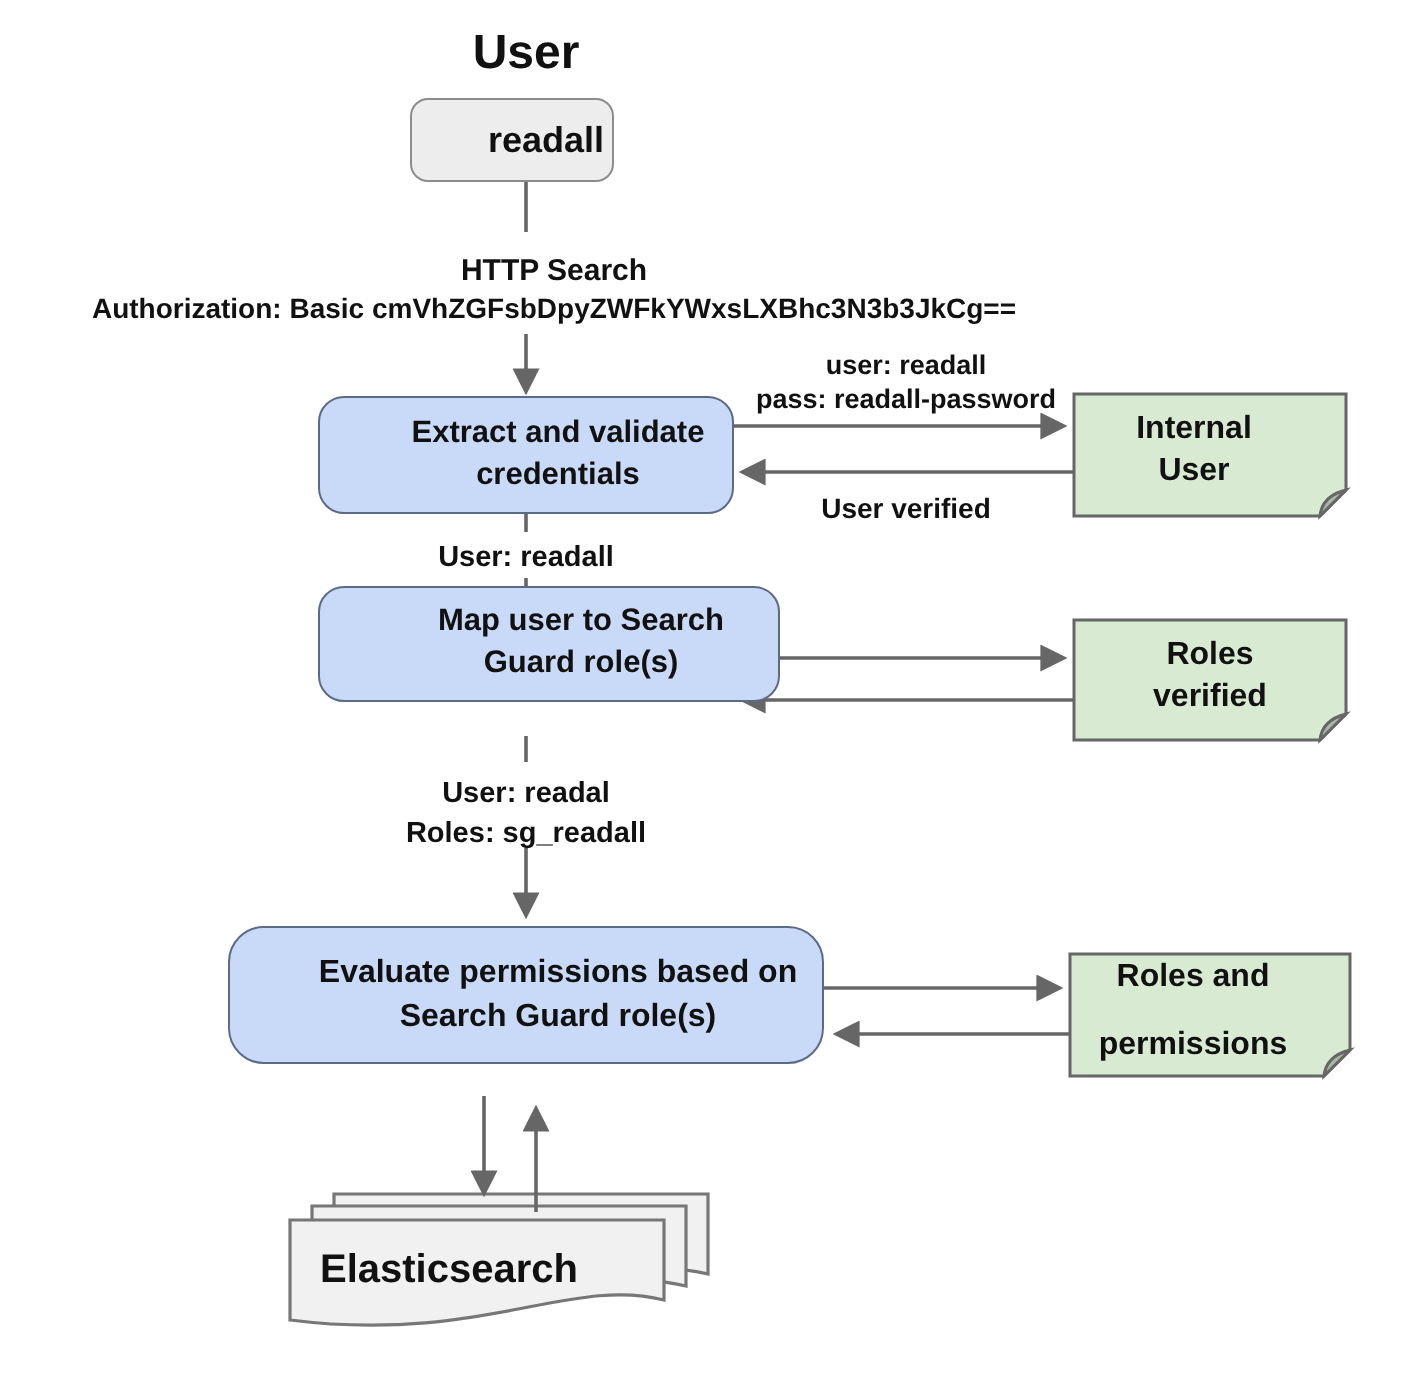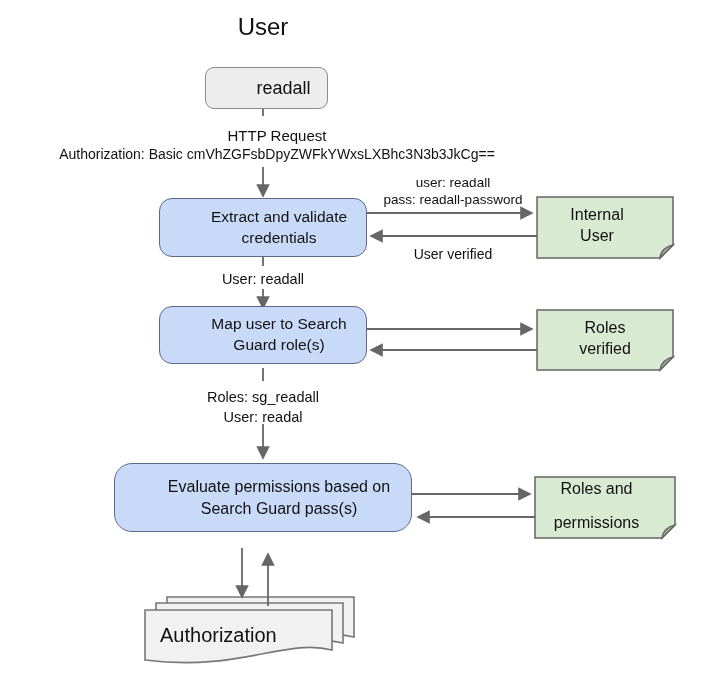--- a/index.html
+++ b/index.html
@@ -1,17 +1,17 @@
 <!DOCTYPE html>
 <html style="--process_fill: #c9daf8; --process_border: #5b6b87; --note_fill: #d9ead3; --note_fold: #a9b7a0; --note_border: #666666; --terminal_fill: #ededed; --terminal_border: #8c8c8c; --doc_fill: #f1f1f1; --doc_border: #777777; --arrow: #666666;"><head>
 <meta charset="utf-8">
 <style>
   html,body{margin:0;padding:0;background:#fff;}
   body{font-family:"Liberation Sans", sans-serif;color:#111;}
-  .canvas{position:relative;width:703px;height:690px;background:#fff;overflow:hidden;}
+  .canvas{position:relative;width:703px;height:690px;background:#fff;overflow:hidden;font-weight:bold;}
   .layer{position:absolute;left:0;top:0;z-index:0;}
   .abs{position:absolute;z-index:2;box-sizing:border-box;}
   .node{display:flex;flex-direction:column;align-items:center;justify-content:center;text-align:center;}
   .terminal{background:var(--terminal_fill,#ededed);border:1.5px solid var(--terminal_border,#8c8c8c);border-radius:9px;font-size:18px;}
   .process{background:var(--process_fill,#c9daf8);border:1.5px solid var(--process_border,#5b6b87);border-radius:13px;font-size:15.5px;line-height:1.35;padding-left:32px;}
   .process.big{border-radius:18px;font-size:16px;}
   .note-text{display:flex;flex-direction:column;align-items:center;justify-content:center;text-align:center;font-size:16px;line-height:1.3;}
   .lbl{text-align:center;line-height:1.25;}
   .title{font-size:24px;text-align:center;}
   .line{display:block;}
@@ -56,26 +56,26 @@
       <path d="M263,424 V457" marker-end="url(#ah)"></path>
       <path d="M412,494 H529" marker-end="url(#ah)"></path>
       <path d="M535,517 H419" marker-end="url(#ah)"></path>
       <path d="M242,548 V596" marker-end="url(#ah)"></path>
       <path d="M268,606 V555" marker-end="url(#ah)"></path>
     </g>
   </svg>
 
   <div class="abs title" style="left:163px;top:13px;width:200px;">User</div>
 
-  <div class="abs node terminal" style="left:205px;top:67px;width:123px;height:42px;padding-left:34px;">
+  <div class="abs node terminal" style="left:205px;top:49px;width:102px;height:42px;padding-left:34px;">
     <span class="line">readall</span>
   </div>
 
   <div class="abs lbl" style="left:7px;top:127px;width:540px;">
-    <span class="line" style="font-size:15px;">HTTP Request</span>
+    <span class="line" style="font-size:15px;">HTTP Search</span>
     <span class="line" style="font-size:14px;">Authorization: Basic cmVhZGFsbDpyZWFkYWxsLXBhc3N3b3JkCg==</span>
   </div>
 
   <div class="abs node process" style="left:159px;top:198px;width:208px;height:59px;">
     <span class="line">Extract and validate</span>
     <span class="line">credentials</span>
   </div>
 
   <div class="abs note-text" style="left:537px;top:197px;width:120px;height:58px;">
     <span class="line">Internal</span>
@@ -84,40 +84,40 @@
 
   <div class="abs lbl" style="left:375px;top:175px;width:156px;font-size:13.5px;">
     <span class="line">user: readall</span>
     <span class="line">pass: readall-password</span>
   </div>
 
   <div class="abs lbl" style="left:375px;top:246px;width:156px;font-size:14px;">User verified</div>
 
   <div class="abs lbl" style="left:188px;top:270px;width:150px;font-size:14.5px;">User: readall</div>
 
-  <div class="abs node process" style="left:159px;top:306px;width:208px;height:58px;">
+  <div class="abs node process" style="left:159px;top:293px;width:231px;height:58px;">
     <span class="line">Map user to Search</span>
     <span class="line">Guard role(s)</span>
   </div>
 
   <div class="abs note-text" style="left:537px;top:310px;width:136px;height:57px;">
     <span class="line">Roles</span>
     <span class="line">verified</span>
   </div>
 
   <div class="abs lbl" style="left:168px;top:388px;width:190px;font-size:14.5px;line-height:1.35;">
+    <span class="line">User: readal</span>
     <span class="line">Roles: sg_readall</span>
-    <span class="line">User: readal</span>
   </div>
 
   <div class="abs node process big" style="left:114px;top:463px;width:298px;height:69px;">
     <span class="line">Evaluate permissions based on</span>
-    <span class="line">Search Guard pass(s)</span>
+    <span class="line">Search Guard role(s)</span>
   </div>
 
   <div class="abs note-text" style="left:535px;top:477px;width:123px;height:58px;gap:13px;">
     <span class="line">Roles and</span>
     <span class="line">permissions</span>
   </div>
 
-  <div class="abs" style="left:160px;top:624px;font-size:20px;">Authorization</div>
+  <div class="abs" style="left:160px;top:624px;font-size:20px;">Elasticsearch</div>
 
 </div>
 
 </body></html>

